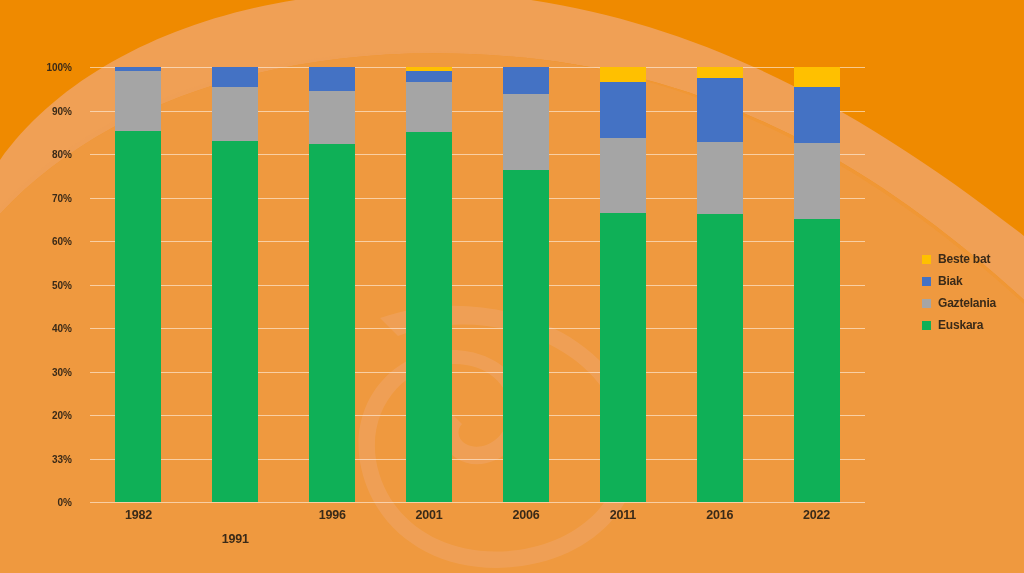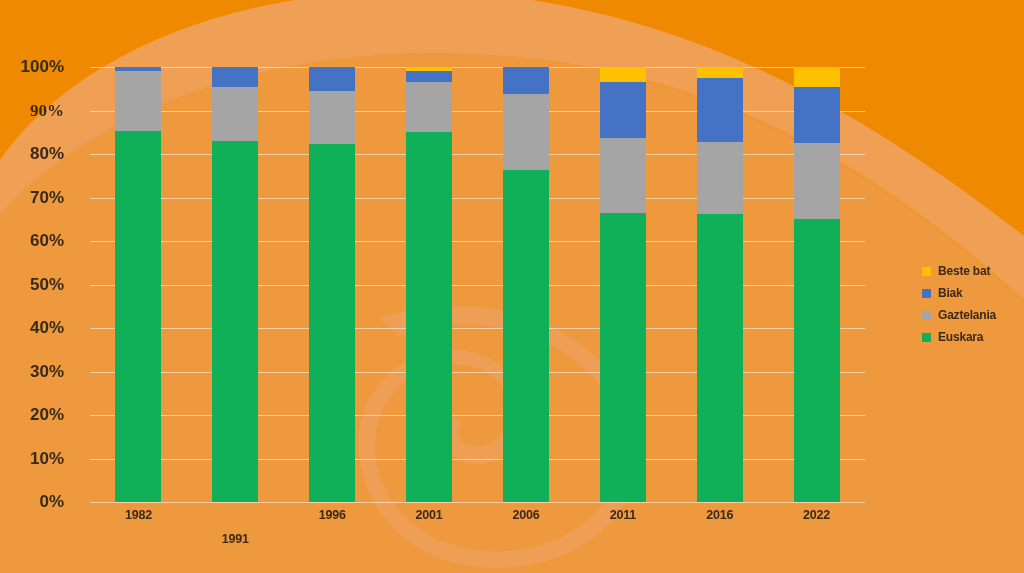--- a/index.html
+++ b/index.html
@@ -39,23 +39,23 @@
     background: rgba(255,241,225,0.62);
   }
   #ylabels {
     position: absolute;
     left: 0; top: 67px;
     width: 84px;
     height: 435px;
   }
   #ylabels .ytick {
     position: absolute;
-    right: 20px;
+    right: 12px;
     transform: translateY(-50%);
-    font-size: 17px;
+    font-size: 10px;
     font-weight: bold;
     color: #3a2a18;
     white-space: nowrap;
   }
 
   
   .bar-slot {
     position: absolute;
     bottom: 0;
     width: 46px;
@@ -92,21 +92,21 @@
     font-size: 12.5px;
     font-weight: bold;
     color: #3a2a18;
     letter-spacing: -0.2px;
   }
 
   
   #legend {
     position: absolute;
     left: 922px;
-    top: 260px;
+    top: 248px;
     width: 100px;
   }
   .legend-row {
     display: flex;
     align-items: center;
     height: 22px;
   }
   .legend-swatch {
     width: 9px; height: 9px;
     flex: 0 0 9px;
@@ -162,29 +162,29 @@
     <path d="M0,208 C94,104 262,44 462,52 C686,62 862,156 1024,304
              L1024,573 L1018,573 C940,356 760,248 540,248
              C420,248 332,300 312,368 C290,444 348,506 430,506
              C496,506 534,460 512,420 L524,412 C554,464 506,522 426,520
              C334,518 272,446 298,360 C324,276 424,230 548,232
              C778,236 952,352 1024,560 L1024,573 L0,573 Z" fill="#F0A055" opacity="0.30"></path>
   </svg>
 
   <div id="ylabels">
       <div class="ytick" style="top: 435px;">0%</div>
-      <div class="ytick" style="top: 391.5px;">10%</div>
+      <div class="ytick" style="top: 391.5px;">33%</div>
       <div class="ytick" style="top: 348px;">20%</div>
       <div class="ytick" style="top: 304.5px;">30%</div>
       <div class="ytick" style="top: 261px; text-align: center;">40%</div>
       <div class="ytick" style="top: 217.5px;">50%</div>
       <div class="ytick" style="top: 174px;">60%</div>
       <div class="ytick" style="top: 130.5px;">70%</div>
       <div class="ytick" style="top: 87px;">80%</div>
-      <div class="ytick" style="top: 43.5px; font-family: Liberation Serif, serif;">90%</div>
+      <div class="ytick" style="top: 43.5px;">90%</div>
       <div class="ytick" style="top: 0px;">100%</div>
     </div>
 
   <div id="plot">
     <div id="gridlines">
         <div class="gridline" style="top: 435px;"></div>
         <div class="gridline" style="top: 391.5px;"></div>
         <div class="gridline" style="top: 348px;"></div>
         <div class="gridline" style="top: 304.5px;"></div>
         <div class="gridline" style="top: 261px;"></div>

